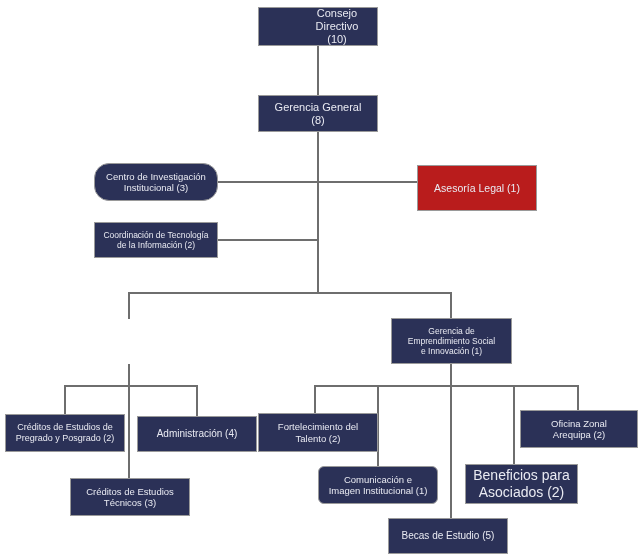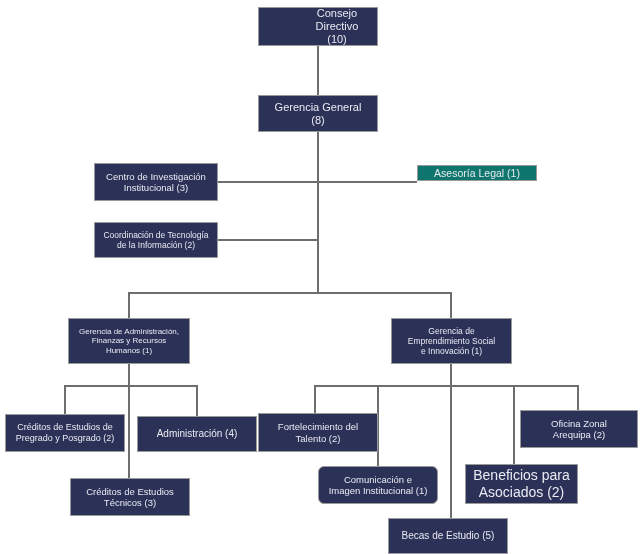--- a/index.html
+++ b/index.html
@@ -65,35 +65,30 @@
     <div class="connector v" style="left: 513px; top: 385px; height: 80px; background: rgb(110, 110, 110);"></div>
     <div class="connector v" style="left: 577px; top: 385px; height: 26px; background: rgb(110, 110, 110);"></div>
     <div class="node" style="left: 258px; top: 7px; width: 120px; height: 39px; background: rgb(43, 49, 87); border-color: rgb(154, 154, 154); color: rgb(233, 234, 242); font-size: 11px; padding-left: 42px;">
       <span class="node-label">Consejo Directivo
 (10)</span>
     </div>
     <div class="node" style="left: 258px; top: 95px; width: 120px; height: 37px; background: rgb(43, 49, 87); border-color: rgb(154, 154, 154); color: rgb(233, 234, 242); font-size: 11px;">
       <span class="node-label">Gerencia General
 (8)</span>
     </div>
-    <div class="node" style="left: 94px; top: 163px; width: 124px; height: 38px; background: rgb(43, 49, 87); border-color: rgb(154, 154, 154); color: rgb(233, 234, 242); font-size: 9.5px;">
+    <div class="node" style="left: 94px; top: 163px; width: 124px; height: 38px; background: rgb(43, 49, 87); border-color: rgb(154, 154, 154); color: rgb(233, 234, 242); font-size: 9.5px; border-radius: 15px;">
       <span class="node-label">Centro de Investigación
 Institucional (3)</span>
     </div>
-    <div class="node" style="left: 417px; top: 165px; width: 120px; height: 16px; background: #0f766e; border-color: rgb(154, 154, 154); color: rgb(233, 234, 242); font-size: 10.5px; text-align: center;">
+    <div class="node" style="left: 417px; top: 165px; width: 120px; height: 46px; background: #b91c1c; border-color: rgb(154, 154, 154); color: rgb(233, 234, 242); font-size: 10.5px; text-align: center;">
       <span class="node-label">Asesoría Legal (1)</span>
     </div>
     <div class="node" style="left: 94px; top: 222px; width: 124px; height: 36px; background: rgb(43, 49, 87); border-color: rgb(154, 154, 154); color: rgb(233, 234, 242); font-size: 8.5px;">
       <span class="node-label">Coordinación de Tecnología
 de la Información (2)</span>
-    </div>
-    <div class="node" style="left: 68px; top: 318px; width: 122px; height: 46px; background: rgb(43, 49, 87); border-color: rgb(154, 154, 154); color: rgb(233, 234, 242); font-size: 8px;">
-      <span class="node-label">Gerencia de Administración,
-Finanzas y Recursos
-Humanos (1)</span>
     </div>
     <div class="node" style="left: 391px; top: 318px; width: 121px; height: 46px; background: rgb(43, 49, 87); border-color: rgb(154, 154, 154); color: rgb(233, 234, 242); font-size: 8.5px;">
       <span class="node-label">Gerencia de
 Emprendimiento Social
 e Innovación (1)</span>
     </div>
     <div class="node" style="left: 5px; top: 414px; width: 120px; height: 38px; background: rgb(43, 49, 87); border-color: rgb(154, 154, 154); color: rgb(233, 234, 242); font-size: 9px;">
       <span class="node-label">Créditos de Estudios de
 Pregrado y Posgrado (2)</span>
     </div>

